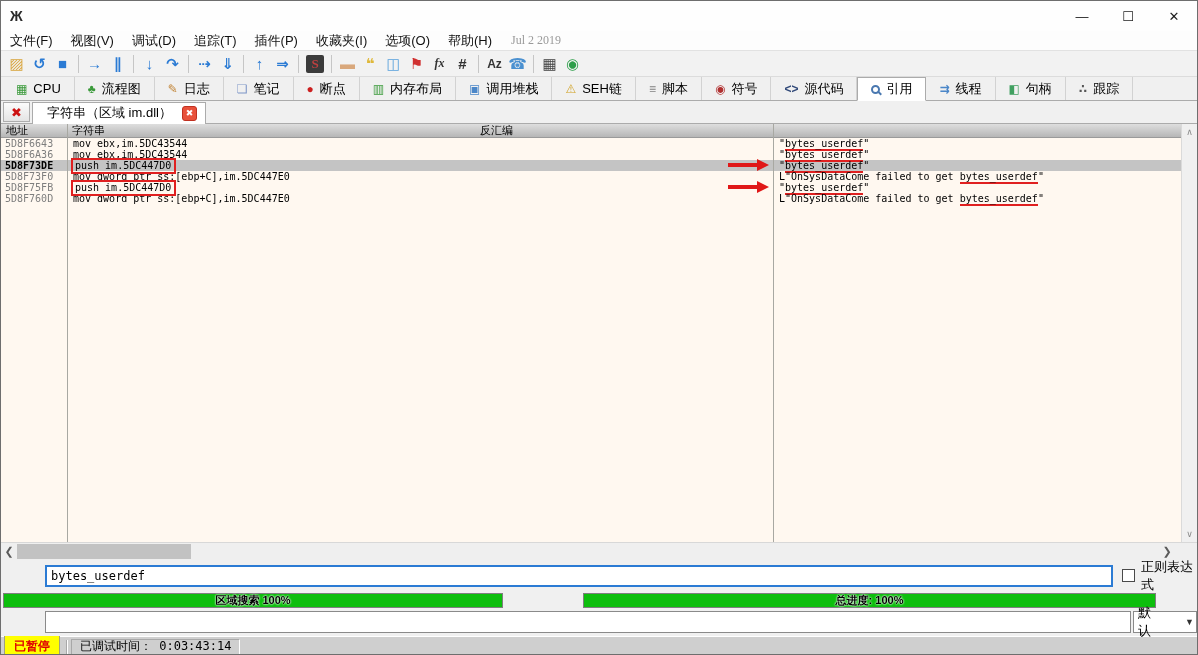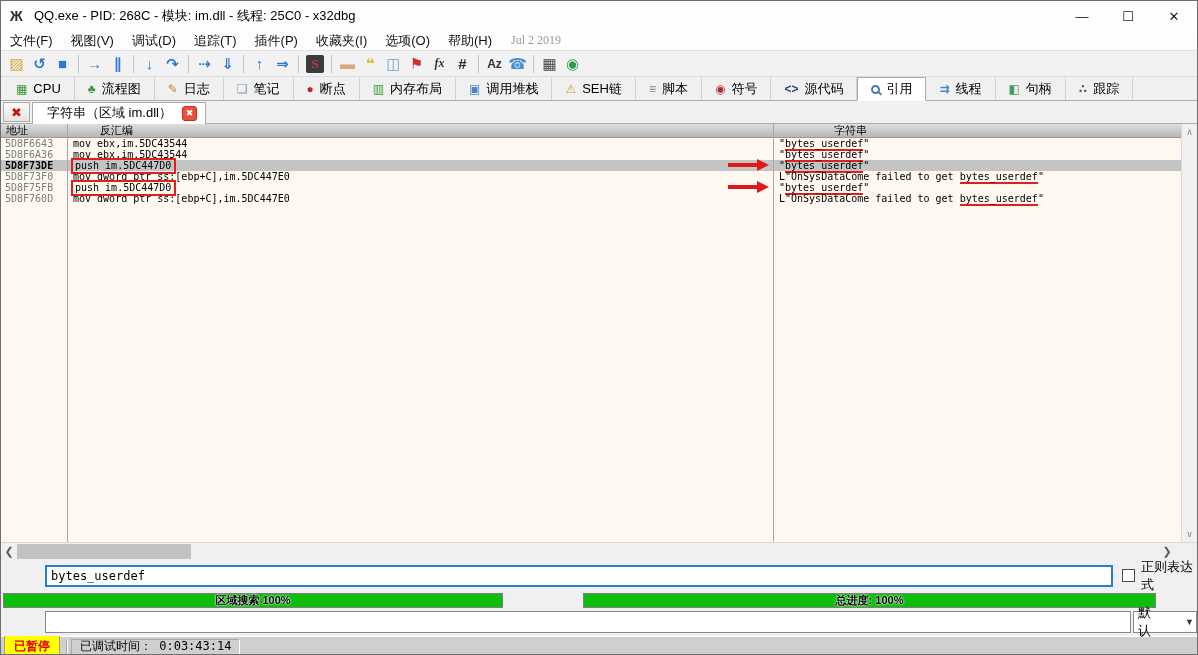--- a/index.html
+++ b/index.html
@@ -54,21 +54,21 @@
              margin-top:1px; display:flex; align-items:center; padding:0 8px 0 14px; font-size:13px; }
   .doc-tab-close { width:15px; height:15px; margin-left:10px; background:#e8503a; border:1px solid #c03020;
                    border-radius:3px; color:#fff; font-size:9px; font-weight:bold;
                    display:flex; align-items:center; justify-content:center; }
 
   
   .tablewrap { height:418px; flex:0 0 418px; position:relative; background:#fff8f0; }
   .tbl { position:absolute; left:0; top:0; right:16px; bottom:0;
          font-family:"DejaVu Sans Mono","Liberation Mono",monospace; font-size:10px; }
   .thead { height:14px; background:linear-gradient(#dedede,#b6b6b6); border-bottom:1px solid #9a9a9a;
-           display:flex; font-family:"Liberation Sans",sans-serif; font-size:11px; color:#000;gap:28px; }
+           display:flex; font-family:"Liberation Sans",sans-serif; font-size:11px; color:#000; }
   .th { padding:0 0 0 5px; display:flex; align-items:center; }
   .th-addr { width:66px; } .th-dis { width:706px; } .th-str { flex:1; }
   .trow { height:11px; line-height:11px; display:flex; white-space:pre; }
   .trow.selected { background:#c4c4c4; }
   .c-addr { width:66px; padding-left:4px; color:#7e7e7e; }
   .trow.selected .c-addr { color:#000; font-weight:bold; }
   .c-dis { width:706px; padding-left:6px; color:#000; }
   .c-str { flex:1; padding-left:6px; color:#000; }
   .redboxed { border:2px solid #e02020; padding:0 3px 1px 2px; margin-left:-2px; position:relative; z-index:3; }
   .match { border-bottom:2px solid #e02020; }
@@ -135,21 +135,20 @@
                  border-color:#a8a8a8 #fff #fff #a8a8a8; height:16px; display:flex; align-items:center;
                  margin-right:3px; font-family:"DejaVu Sans Mono","Liberation Mono",monospace; }
 </style>
 </head>
 <body>
 
 <div class="window">
 
   <div class="titlebar">
     <span class="app-icon">Ж</span>
-    <span class="title-text">QQ.exe - PID: 268C - 模块: im.dll - 线程: 25C0 - x32dbg</span>
     <div class="win-controls">
       <span class="win-btn">—</span>
       <span class="win-btn">☐</span>
       <span class="win-btn">✕</span>
     </div>
   </div>
 
   <div class="menubar">
     <span class="menu-item">文件(F)</span>
     <span class="menu-item">视图(V)</span>
@@ -279,22 +278,22 @@
     <div class="doc-tab">
       <span>字符串（区域 im.dll）</span>
       <span class="doc-tab-close">✖</span>
     </div>
   </div>
 
   <div class="tablewrap">
     <div class="tbl">
       <div class="thead">
         <div class="th th-addr">地址</div>
+        <div class="th th-str">字符串</div>
         <div class="th th-dis">反汇编</div>
-        <div class="th th-str">字符串</div>
       </div>
 
       <div class="trow">
         <span class="c-addr">5D8F6643</span>
         <span class="c-dis">mov ebx,im.5DC43544</span>
         <span class="c-str"><span>"</span><span class="match">bytes_userdef</span><span>"</span></span>
       </div>
       <div class="trow">
         <span class="c-addr">5D8F6A36</span>
         <span class="c-dis">mov ebx,im.5DC43544</span>

